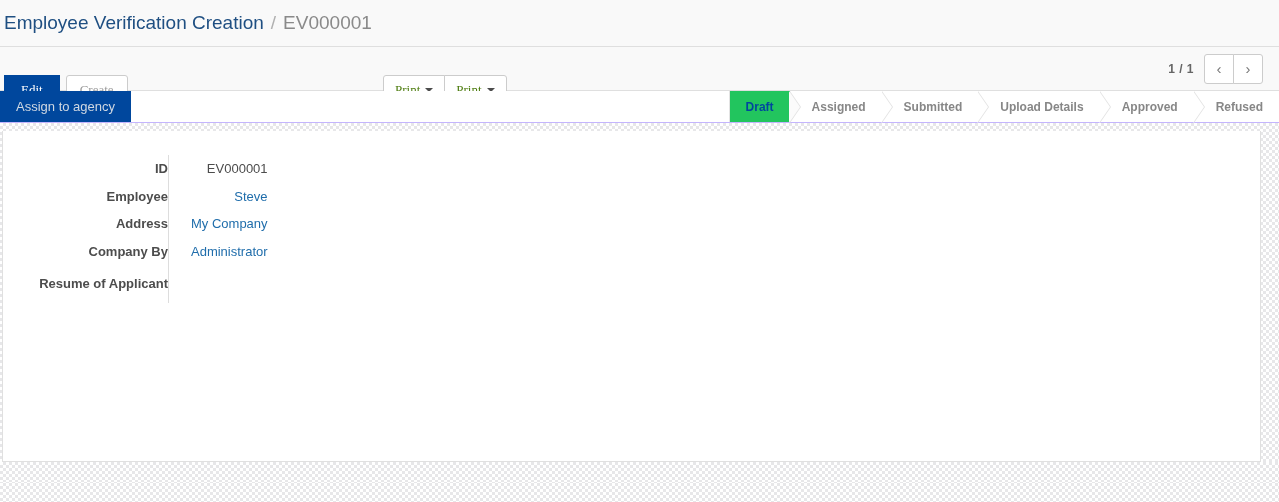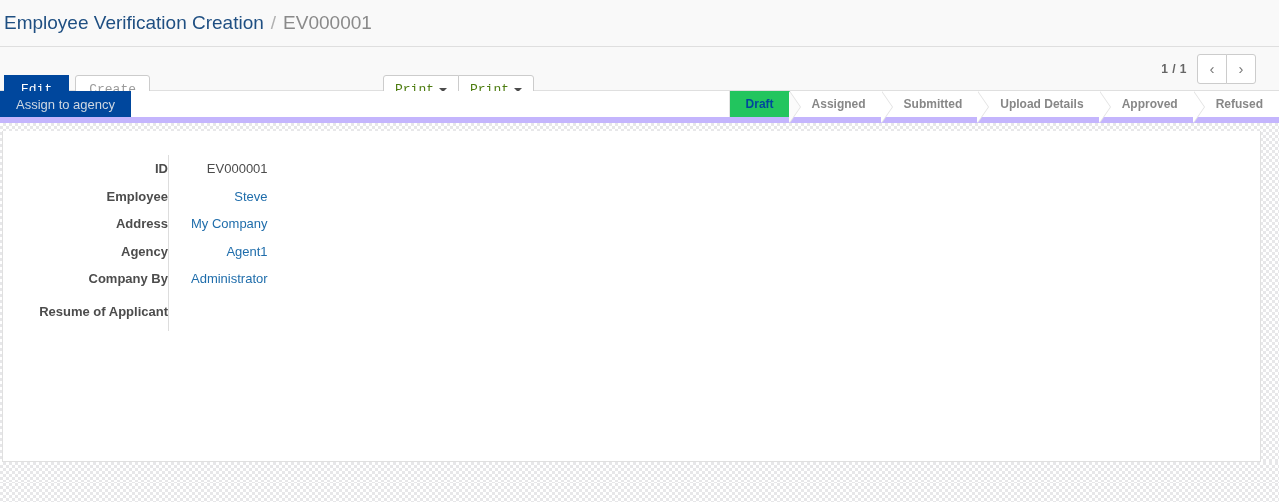--- a/index.html
+++ b/index.html
@@ -60,21 +60,21 @@
     height: 44px;
     background: #f9f9f9;
     border-bottom: 1px solid #dfdfdf;
     box-sizing: border-box;
     display: flex;
     align-items: center;
     position: relative;
     padding-left: 4px;
   }
   .btn {
-    font-family: Liberation Mono, monospace;
+    font-family: Liberation Serif, serif;
     font-size: 13px;
     line-height: 1;
     padding: 8px 13px;
     border: 1px solid #cccccc;
     background: #ffffff;
     color: #9b9b9b;
     border-radius: 3px;
     cursor: pointer;
     white-space: nowrap;
     box-sizing: border-box;
@@ -109,21 +109,21 @@
     display: inline-block;
     width: 0; height: 0;
     margin-left: 5px;
     border-left: 4px solid transparent;
     border-right: 4px solid transparent;
     border-top: 4px solid #4c4c4c;
   }
 
   .pager {
     position: absolute;
-    right: 23px;
+    right: 16px;
     display: flex;
     align-items: center;
   }
   .pager-count {
     font-size: 12px;
     font-weight: bold;
     color: #666666;
     margin-right: 10px;
     letter-spacing: .5px;
   }
@@ -140,21 +140,21 @@
     box-sizing: border-box;
     font-size: 15px;
   }
   .pager-btn.prev { border-radius: 3px 0 0 3px; }
   .pager-btn.next { border-radius: 0 3px 3px 0; margin-left: -1px; }
 
   
   .statusbar-row {
     height: 32px;
     background: #ffffff;
-    border-bottom: 6px solid #c4b5fd;
+    border-bottom: 1px solid #c4b5fd;
     box-sizing: border-box;
     display: flex;
     align-items: stretch;
     position: relative;
   }
   .stat-action {
     background: #00479d;
     color: #cfd8e2;
     border: none;
     font-family: "Liberation Sans", sans-serif;
@@ -357,28 +357,20 @@
         <tr>
           <td class="lbl-cell">
             <span class="lbl">Address</span>
           </td>
           <td class="val-cell">
             <a class="val val-link">My Company</a>
           </td>
         </tr>
         <tr>
           <td class="lbl-cell">
-            <span class="lbl">Agency</span>
-          </td>
-          <td class="val-cell">
-            <a class="val val-link">Agent1</a>
-          </td>
-        </tr>
-        <tr>
-          <td class="lbl-cell">
             <span class="lbl">Company By</span>
           </td>
           <td class="val-cell">
             <a class="val val-link">Administrator</a>
           </td>
         </tr>
         <tr class="row-tall">
           <td class="lbl-cell">
             <span class="lbl">Resume of Applicant</span>
           </td>

